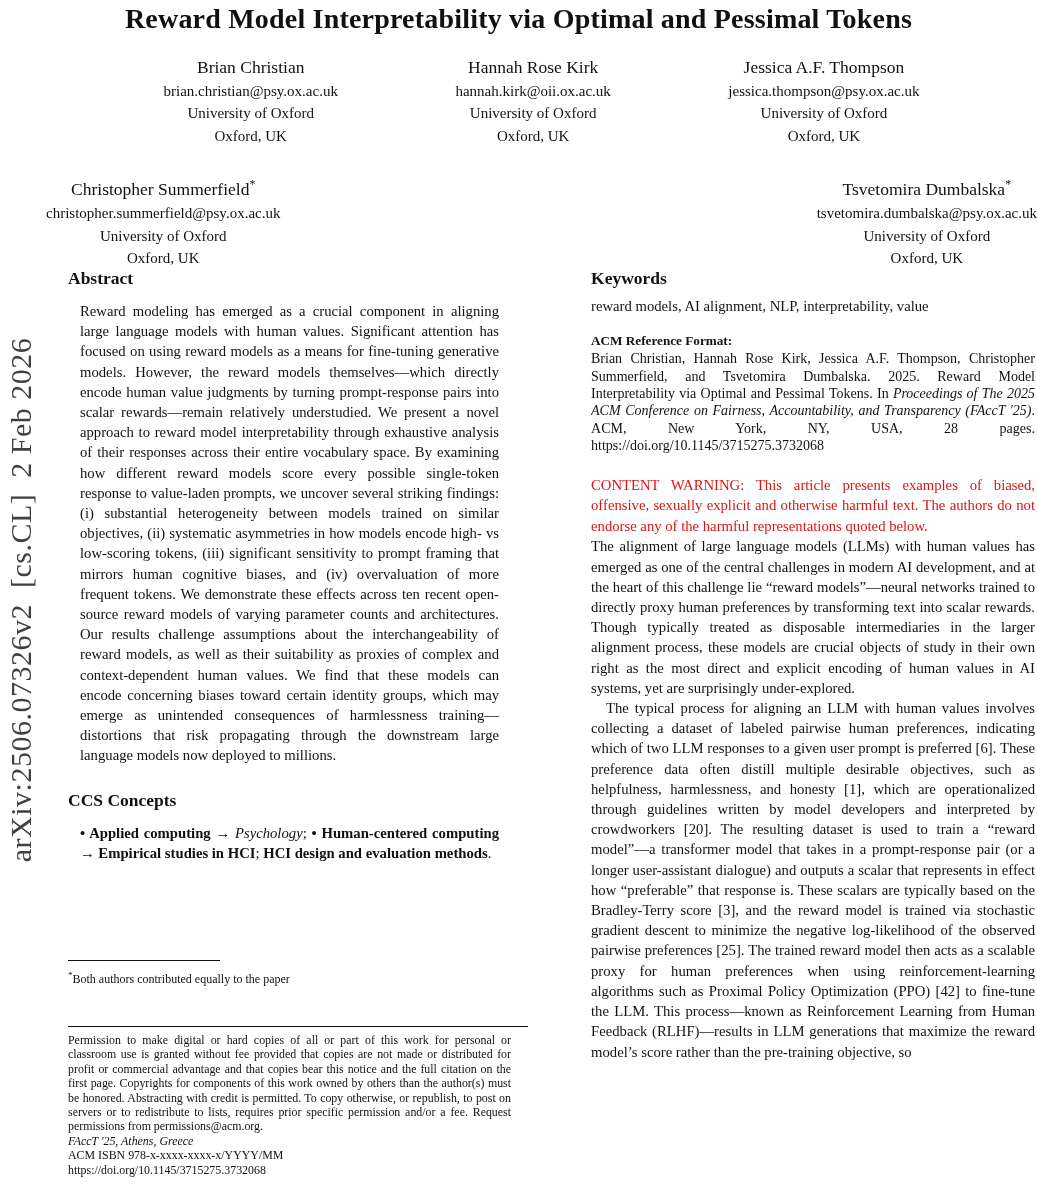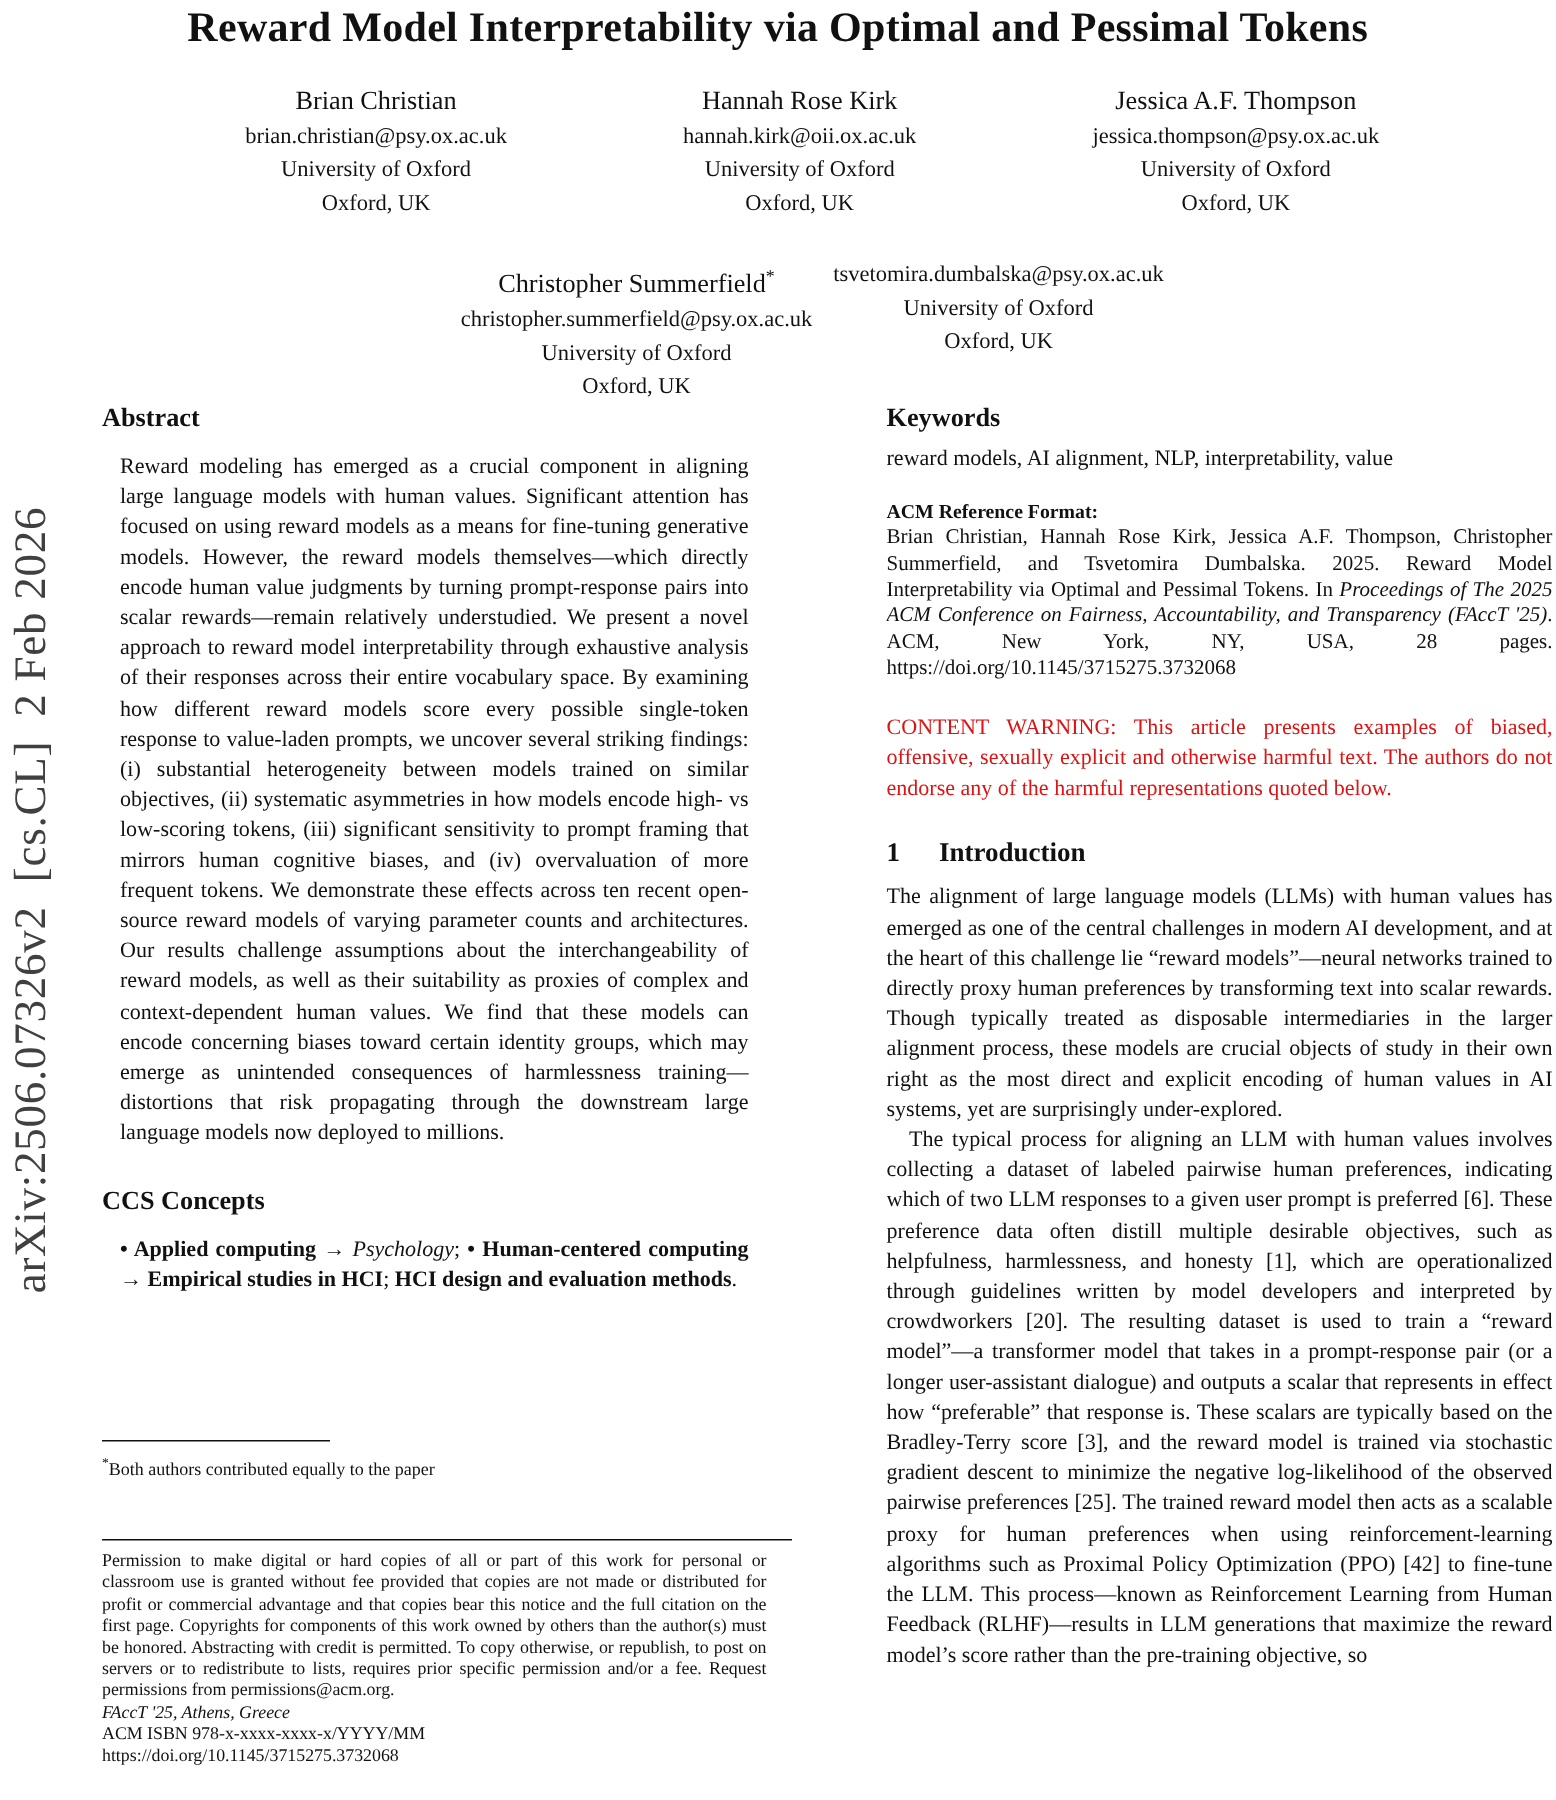--- a/index.html
+++ b/index.html
@@ -34,21 +34,21 @@
     font-size: 28px;
     font-weight: bold;
     letter-spacing: 0.2px;
   }
   .authors-row {
     display: flex;
     justify-content: space-evenly;
     margin: 15px 0 0 46px;
   }
   .authors-row.second {
-    justify-content: center;
+    justify-content: space-between;
     gap: 14px;
     margin-top: 25px;
   }
   .author {
     text-align: center;
     line-height: 22.5px;
   }
   .author .name { font-size: 17.5px; line-height: 25px; }
   .author .name sup { font-size: 12px; }
   .author .email, .author .affil, .author .loc { font-size: 15px; }
@@ -166,20 +166,21 @@
   </div>
 
   <div class="authors-row second">
     <div class="author">
       <div class="name"><span>Christopher Summerfield</span><sup>*</sup></div>
       <div class="email">christopher.summerfield@psy.ox.ac.uk</div>
       <div class="affil">University of Oxford</div>
       <div class="loc">Oxford, UK</div>
     </div>
     <div class="author">
+      <div class="name"><span>Tsvetomira Dumbalska</span><sup>*</sup></div>
       <div class="email">tsvetomira.dumbalska@psy.ox.ac.uk</div>
       <div class="affil">University of Oxford</div>
       <div class="loc">Oxford, UK</div>
     </div>
   </div>
 
   <div class="columns">
 
     <div class="col left">
       <div class="left-flow">
@@ -208,20 +209,19 @@
 
     <div class="col right">
       <h2 class="sec-heading">Keywords</h2>
       <p class="keywords-text">reward models, AI alignment, NLP, interpretability, value</p>
 
       <p class="acm-ref-head">ACM Reference Format:</p>
       <p class="acm-ref"><span>Brian Christian, Hannah Rose Kirk, Jessica A.F. Thompson, Christopher Summerfield, and Tsvetomira Dumbalska. 2025. Reward Model Interpretability via Optimal and Pessimal Tokens. In </span><span class="i">Proceedings of The 2025 ACM Conference on Fairness, Accountability, and Transparency (FAccT '25)</span><span>. ACM, New York, NY, USA, 28 pages. https://doi.org/10.1145/3715275.3732068</span></p>
 
       <p class="content-warning">CONTENT WARNING: This article presents examples of biased, offensive, sexually explicit and otherwise harmful text. The authors do not endorse any of the harmful representations quoted below.</p>
 
-      <h2 class="section-heading"><span class="sec-num">1</span><span>Introduction</span></h2>
 
       <p class="body-text para">The alignment of large language models (LLMs) with human values has emerged as one of the central challenges in modern AI development, and at the heart of this challenge lie “reward models”—neural networks trained to directly proxy human preferences by transforming text into scalar rewards. Though typically treated as disposable intermediaries in the larger alignment process, these models are crucial objects of study in their own right as the most direct and explicit encoding of human values in AI systems, yet are surprisingly under-explored.</p>
       <p class="body-text para indent">The typical process for aligning an LLM with human values involves collecting a dataset of labeled pairwise human preferences, indicating which of two LLM responses to a given user prompt is preferred [6]. These preference data often distill multiple desirable objectives, such as helpfulness, harmlessness, and honesty [1], which are operationalized through guidelines written by model developers and interpreted by crowdworkers [20]. The resulting dataset is used to train a “reward model”—a transformer model that takes in a prompt-response pair (or a longer user-assistant dialogue) and outputs a scalar that represents in effect how “preferable” that response is. These scalars are typically based on the Bradley-Terry score [3], and the reward model is trained via stochastic gradient descent to minimize the negative log-likelihood of the observed pairwise preferences [25]. The trained reward model then acts as a scalable proxy for human preferences when using reinforcement-learning algorithms such as Proximal Policy Optimization (PPO) [42] to fine-tune the LLM. This process—known as Reinforcement Learning from Human Feedback (RLHF)—results in LLM generations that maximize the reward model’s score rather than the pre-training objective, so</p>
     </div>
 
   </div>
 </div>
 
 </body></html>

